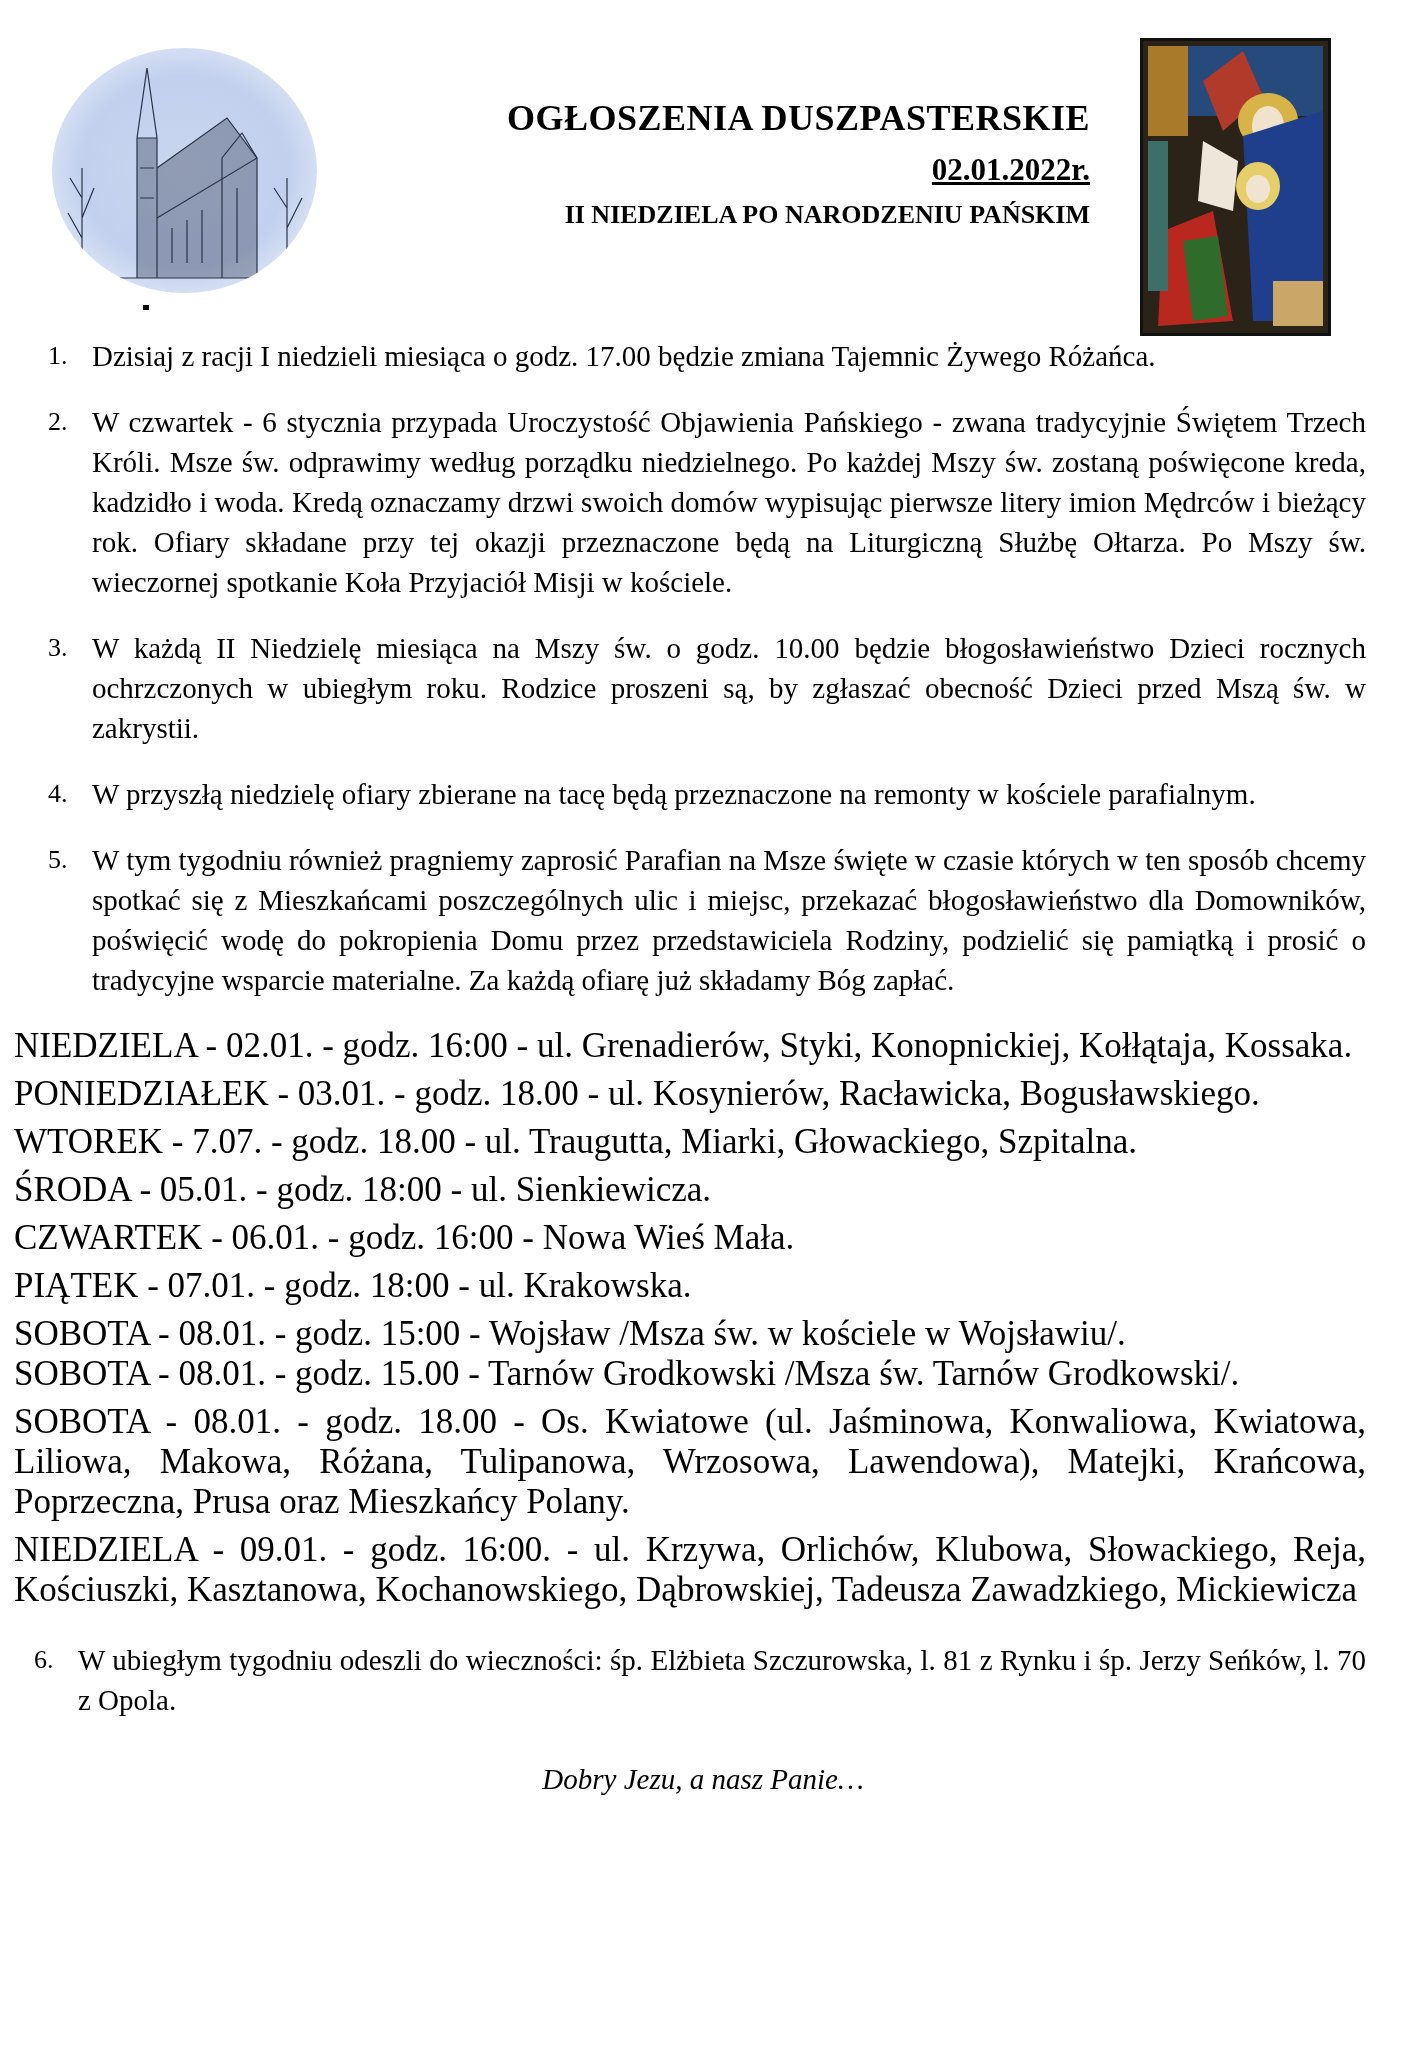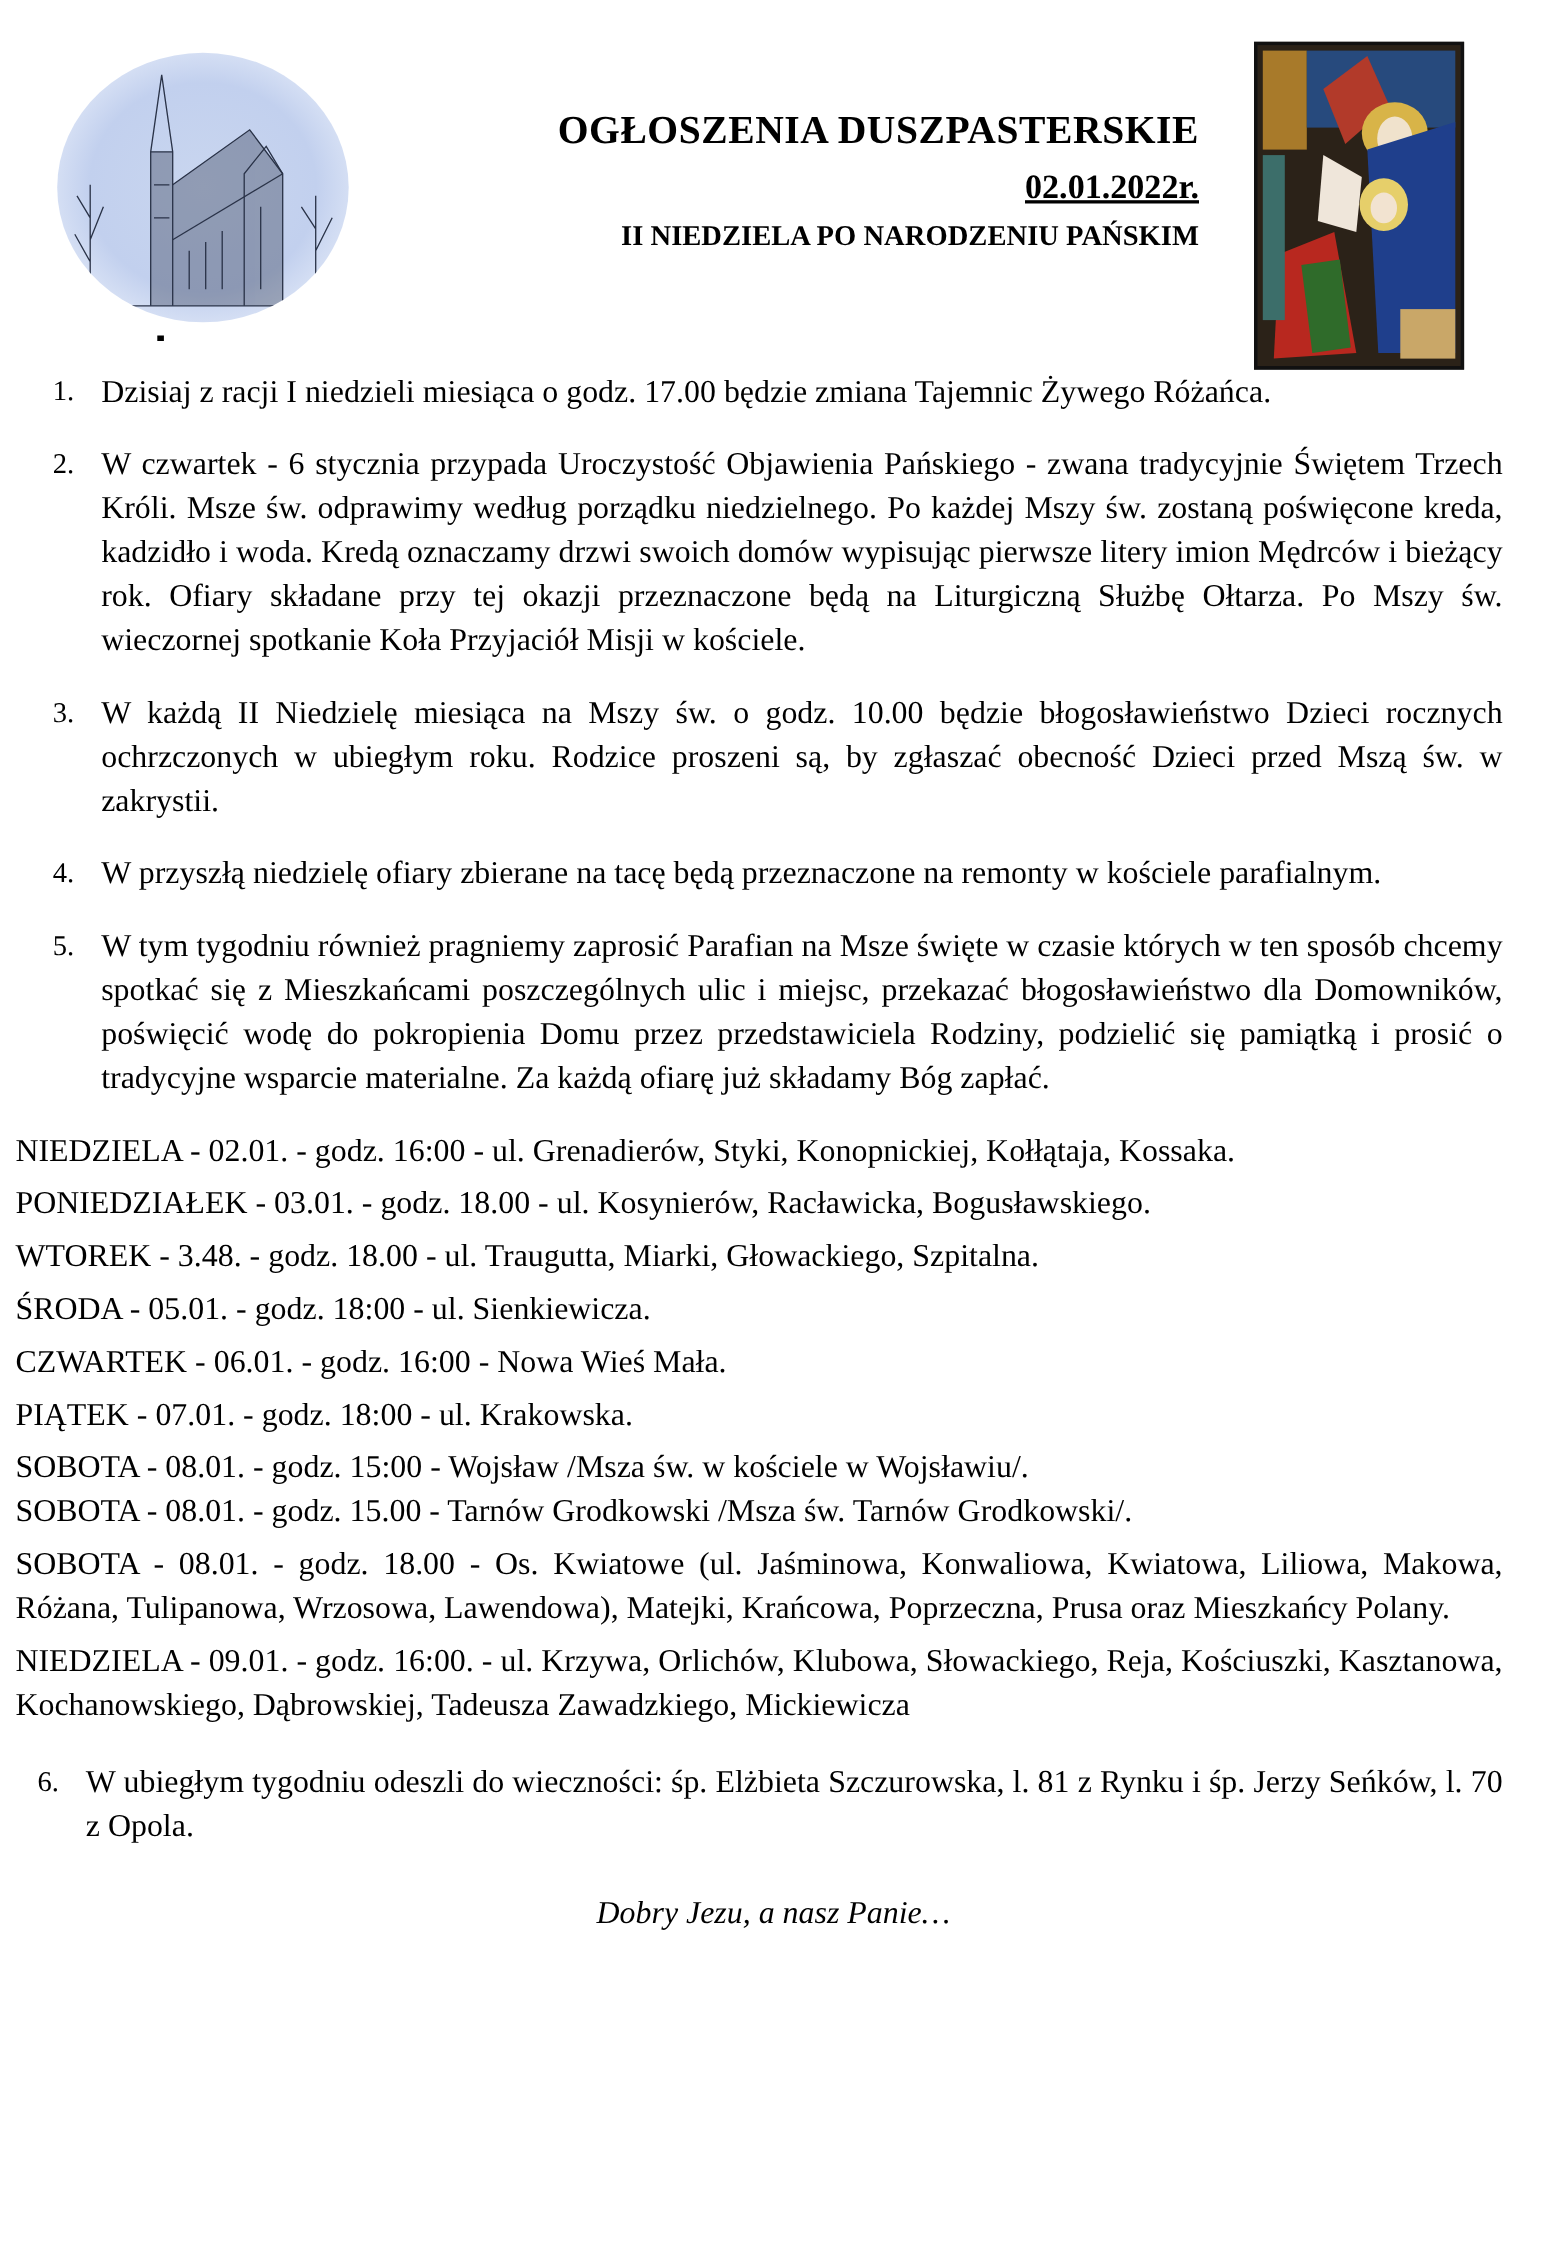--- a/index.html
+++ b/index.html
@@ -34,21 +34,21 @@
     position: relative; padding-left: 92px; padding-right: 40px;
     font-size: 29px; line-height: 40px; text-align: justify;
     margin-bottom: 26px;
   }
   .item .num {
     position: absolute; left: 48px; top: 0; font-size: 26px;
   }
   .schedule { margin-top: 6px; }
   .row {
     padding-left: 14px; padding-right: 40px;
-    font-size: 29px; line-height: 40px; text-align: justify; text-align-last: left;
+    font-size: 35px; line-height: 40px; text-align: justify; text-align-last: left;
     margin-bottom: 8px;
   }
   .row.tight { margin-bottom: 0; }
   .item6 { padding-left: 78px; margin-top: 30px; }
   .item6 .num { left: 34px; }
   .closing {
     text-align: center; font-style: italic; font-size: 29px; margin-top: 43px;
   }
 </style>
 </head>
@@ -124,21 +124,21 @@
     <span>W przyszłą niedzielę ofiary zbierane na tacę będą przeznaczone na remonty w kościele parafialnym.</span>
   </div>
   <div class="item">
     <span class="num">5.</span>
     <span>W tym tygodniu również pragniemy zaprosić Parafian na Msze święte w czasie których w ten sposób chcemy spotkać się z Mieszkańcami poszczególnych ulic i miejsc, przekazać błogosławieństwo dla Domowników, poświęcić wodę do pokropienia Domu przez przedstawiciela Rodziny, podzielić się pamiątką i prosić o tradycyjne wsparcie materialne. Za każdą ofiarę już składamy Bóg zapłać.</span>
   </div>
 
   <div class="schedule">
     <div class="row">NIEDZIELA - 02.01. - godz. 16:00 - ul. Grenadierów, Styki, Konopnickiej, Kołłątaja, Kossaka.</div>
     <div class="row">PONIEDZIAŁEK - 03.01. - godz. 18.00 - ul. Kosynierów, Racławicka, Bogusławskiego.</div>
-    <div class="row">WTOREK - 3.48. - godz. 18.00 - ul. Traugutta, Miarki, Głowackiego, Szpitalna.</div>
+    <div class="row">WTOREK - 7.07. - godz. 18.00 - ul. Traugutta, Miarki, Głowackiego, Szpitalna.</div>
     <div class="row">ŚRODA - 05.01. - godz. 18:00 - ul. Sienkiewicza.</div>
     <div class="row">CZWARTEK - 06.01. - godz. 16:00 - Nowa Wieś Mała.</div>
     <div class="row">PIĄTEK - 07.01. - godz. 18:00 - ul. Krakowska.</div>
     <div class="row tight">SOBOTA - 08.01. - godz. 15:00 - Wojsław /Msza św. w kościele w Wojsławiu/.</div>
     <div class="row">SOBOTA - 08.01. - godz. 15.00 - Tarnów Grodkowski /Msza św. Tarnów Grodkowski/.</div>
     <div class="row">SOBOTA - 08.01. - godz. 18.00 - Os. Kwiatowe (ul. Jaśminowa, Konwaliowa, Kwiatowa, Liliowa, Makowa, Różana, Tulipanowa, Wrzosowa, Lawendowa), Matejki, Krańcowa, Poprzeczna, Prusa oraz Mieszkańcy Polany.</div>
     <div class="row">NIEDZIELA - 09.01. - godz. 16:00. - ul. Krzywa, Orlichów, Klubowa, Słowackiego, Reja, Kościuszki, Kasztanowa, Kochanowskiego, Dąbrowskiej, Tadeusza Zawadzkiego, Mickiewicza</div>
   </div>
 
   <div class="item item6">

